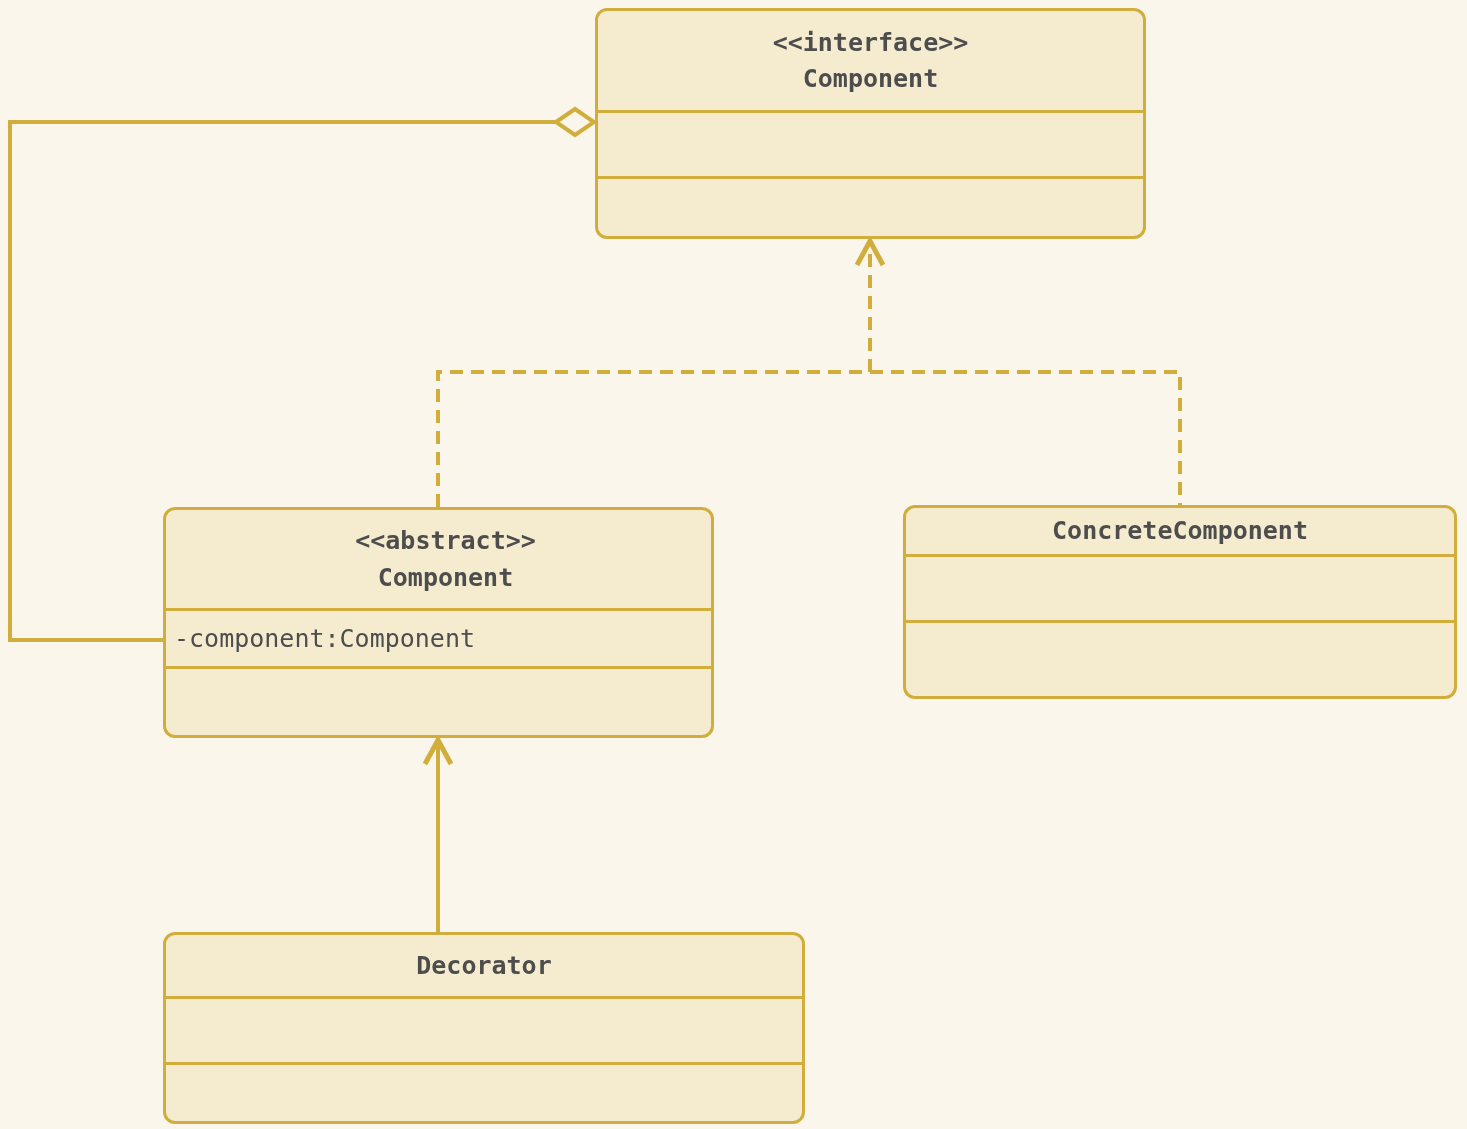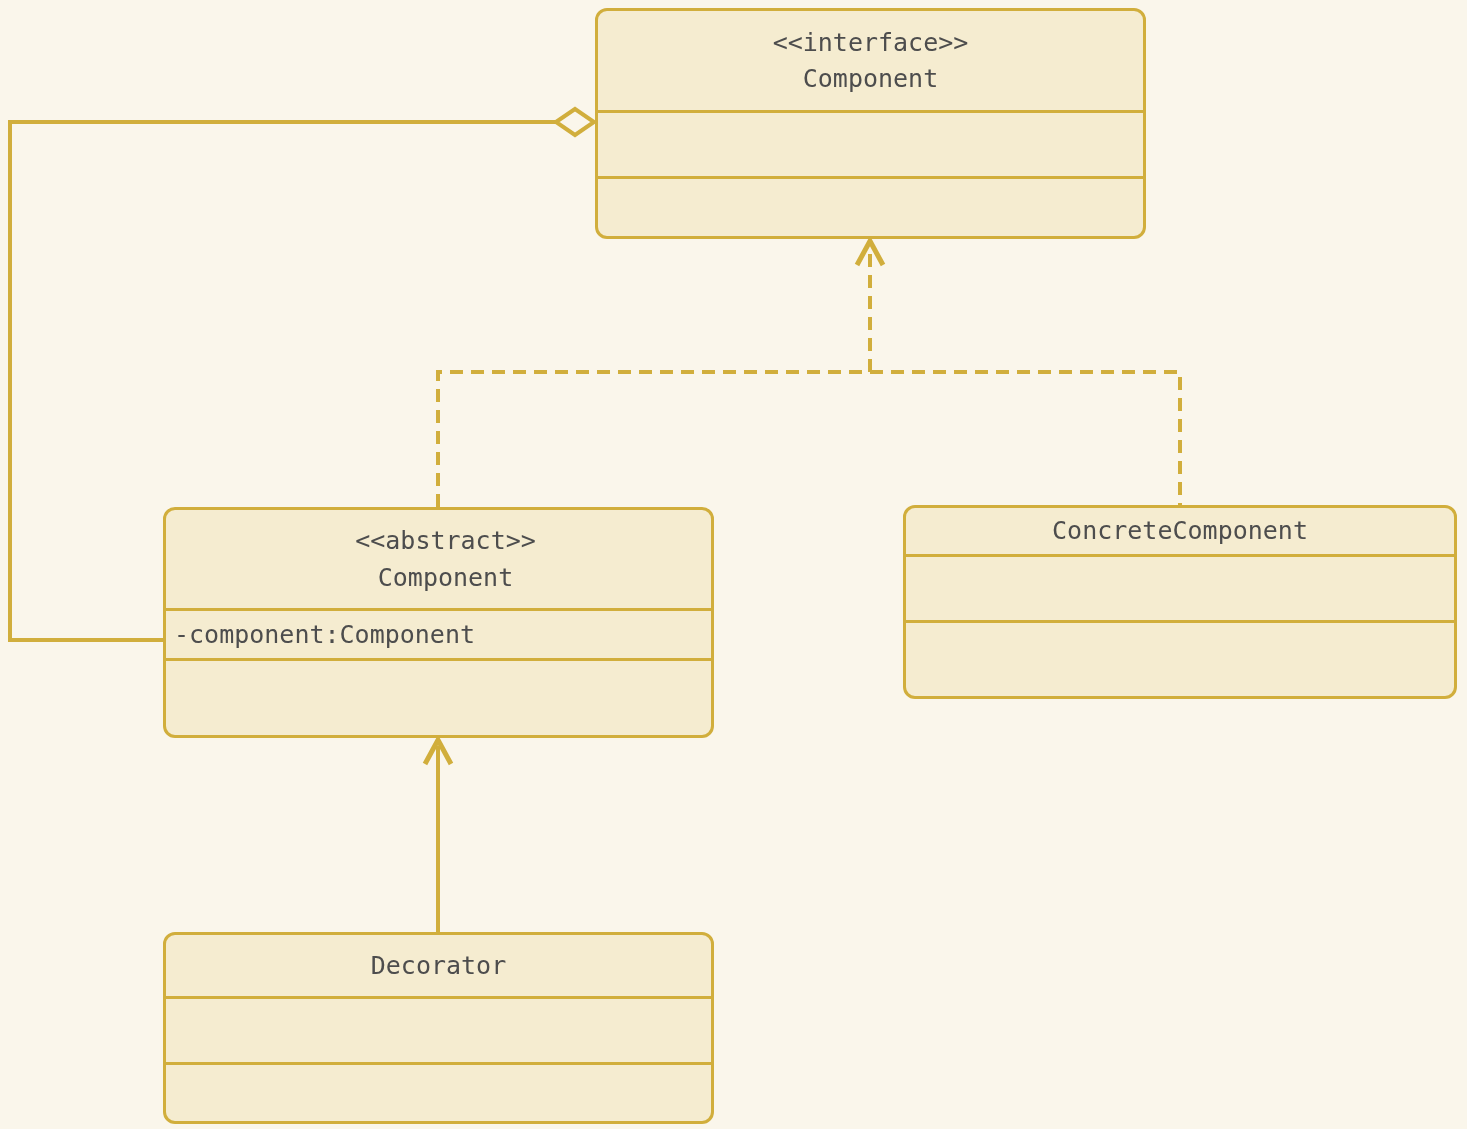--- a/index.html
+++ b/index.html
@@ -25,21 +25,21 @@
     border: 3px solid var(--line, #d1ae3c);
     border-radius: 12px;
     color: var(--text, #4d4d4d);
   }
   .uml-header {
     display: flex;
     flex-direction: column;
     align-items: center;
     justify-content: center;
     gap: 9px;
-    font-weight: normal;
+    font-weight: bold;
     font-size: 25px;
     line-height: 1.1;
   }
   .compartment { border-top: 3px solid var(--line, #d1ae3c); }
   .attrs { display: flex; align-items: center; padding-left: 8px; font-size: 25px; }
   .methods { flex: 1; }
 </style>
 </head>
 <body>
 
@@ -65,35 +65,35 @@
     </div>
     <div class="compartment attrs" style="height:66px;"></div>
     <div class="compartment methods"></div>
   </div>
 
   <div class="uml-box" style="left:163px; top:507px; width:551px; height:231px;">
     <div class="uml-header" style="height:98px;padding-left:14px;">
       <div>&lt;&lt;abstract&gt;&gt;</div>
       <div>Component</div>
     </div>
-    <div class="compartment attrs" style="height:50px;">
+    <div class="compartment attrs" style="height:58px;">
       <div>-component:Component</div>
     </div>
     <div class="compartment methods"></div>
   </div>
 
   <div class="uml-box" style="left:903px; top:505px; width:554px; height:194px;">
     <div class="uml-header" style="height:46px;">
       <div>ConcreteComponent</div>
     </div>
     <div class="compartment attrs" style="height:66px;"></div>
     <div class="compartment methods"></div>
   </div>
 
-  <div class="uml-box" style="left:163px; top:932px; width:551px; height:192px;justify-content:flex-end;">
+  <div class="uml-box" style="left:163px; top:932px; width:642px; height:192px;justify-content:flex-end;">
     <div class="uml-header" style="height:61px;">
       <div>Decorator</div>
     </div>
     <div class="compartment attrs" style="height:66px;"></div>
     <div class="compartment methods"></div>
   </div>
 
 </div>
 
 </body></html>

